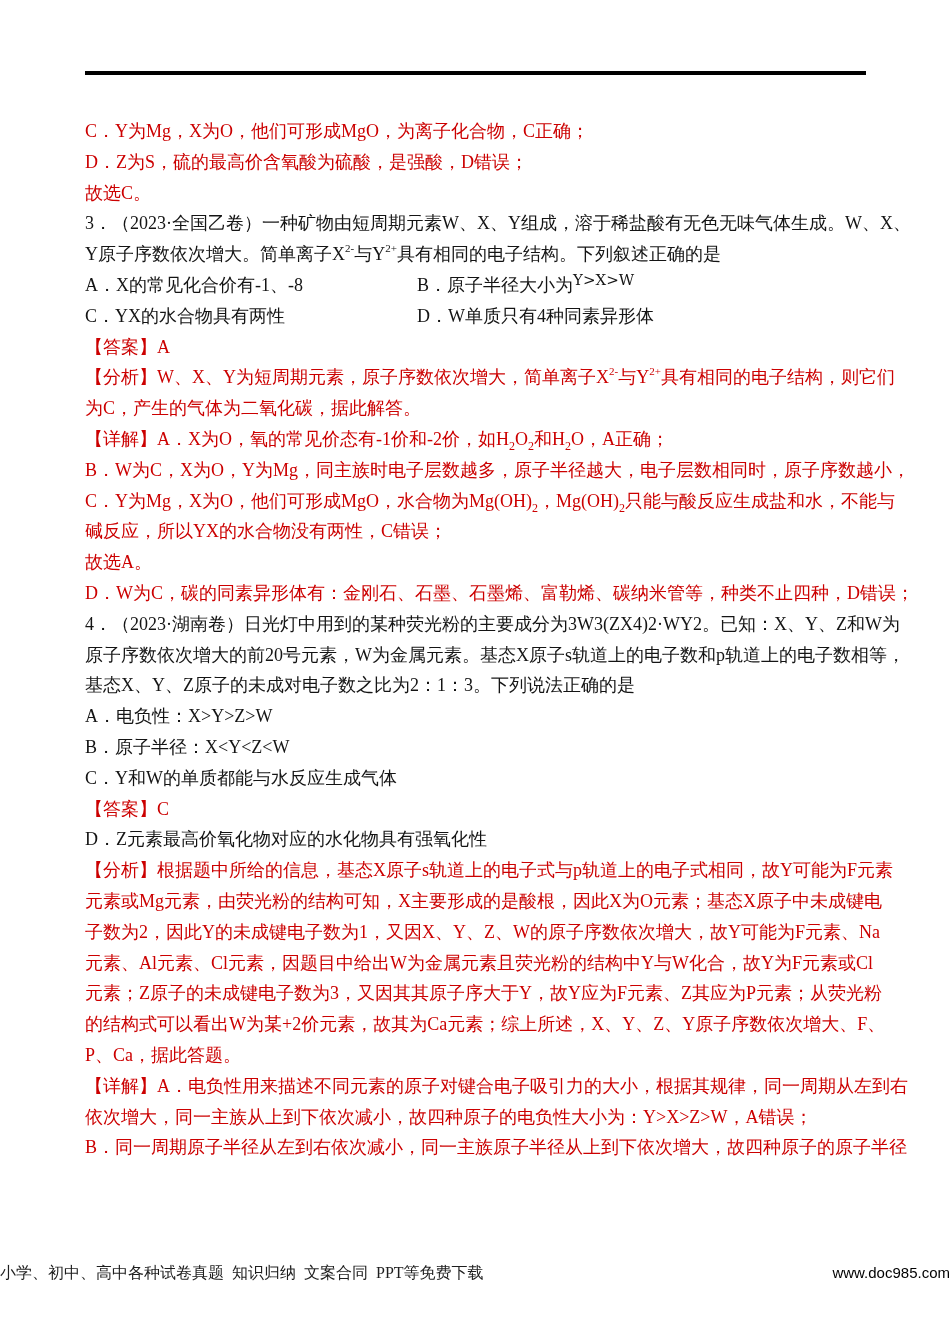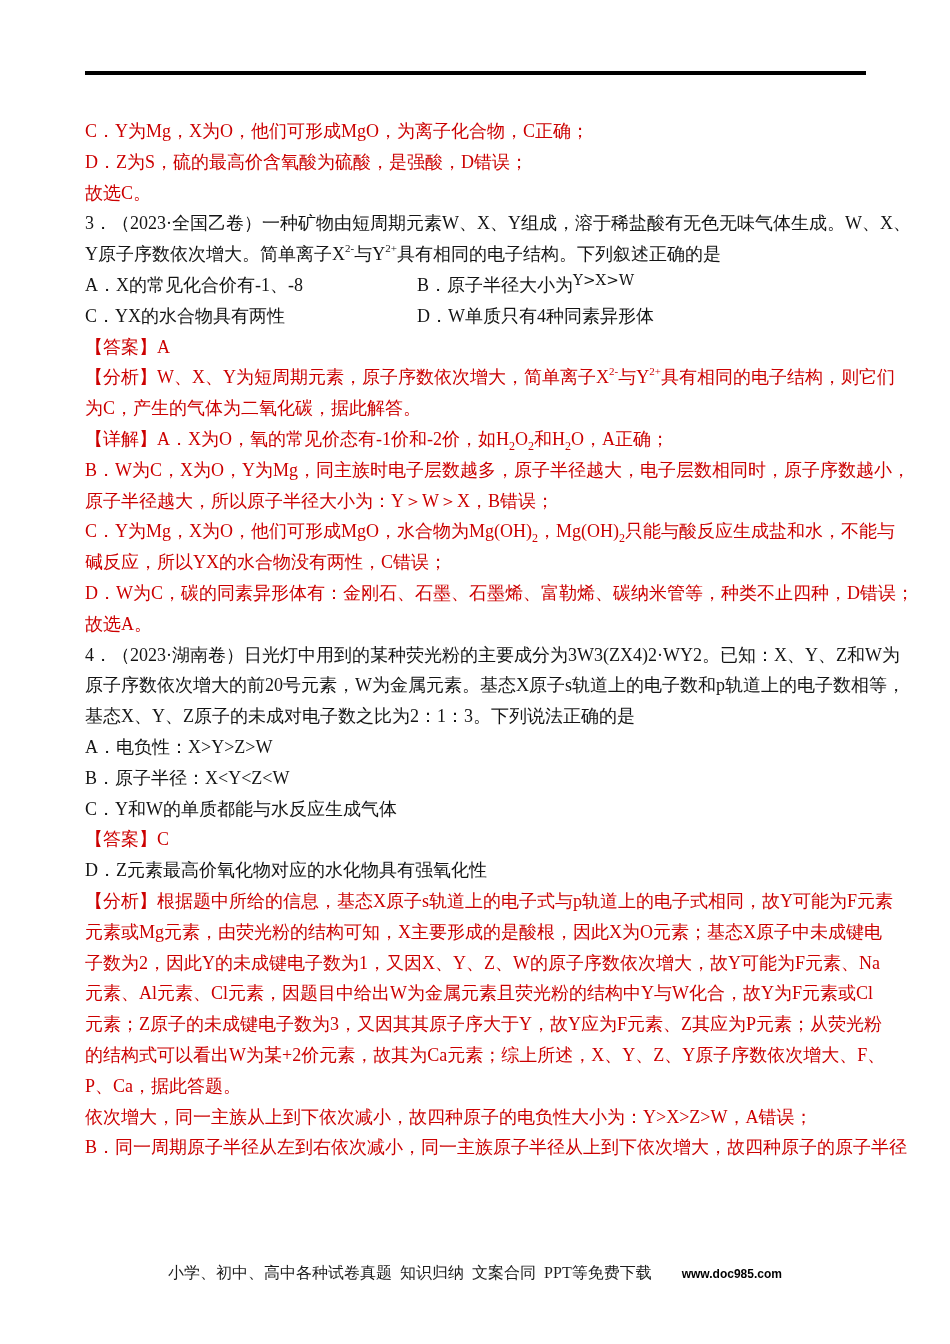--- a/index.html
+++ b/index.html
@@ -54,31 +54,31 @@
     position:relative;
     top:-6px;
     font-size:15px;
   }
   .footer{
     position:absolute;
     left:0;
     top:1263px;
     width:950px;
     display:flex;
-    justify-content:center;
+    justify-content:space-between;
     align-items:baseline;
     gap:30px;
     font-size:16px;
     color:#1d1d1d;
     white-space:pre;
   }
   .footer .url{
     font-family:"Liberation Sans","DejaVu Sans",sans-serif;
-    font-weight:bold;
-    font-size:12px;
+    font-weight:normal;
+    font-size:15px;
     color:#000000;
   }
 </style>
 </head>
 <body>
 
 <div class="page">
   <div class="top-rule"></div>
   <div class="content">
       <div class="line red"><span>C．Y为Mg，X为O，他们可形成MgO，为离子化合物，C正确；</span></div>
@@ -86,40 +86,40 @@
       <div class="line red"><span>故选C。</span></div>
       <div class="line"><span>3．（2023·全国乙卷）一种矿物由短周期元素W、X、Y组成，溶于稀盐酸有无色无味气体生成。W、X、</span></div>
       <div class="line"><span>Y原子序数依次增大。简单离子X</span><sup>2-</sup><span>与Y</span><sup>2+</sup><span>具有相同的电子结构。下列叙述正确的是</span></div>
       <div class="line"><span>A．X的常见化合价有-1、-8</span><span class="col2"><span>B．原子半径大小为</span><span class="eq">Y&gt;X&gt;W</span></span></div>
       <div class="line"><span>C．YX的水合物具有两性</span><span class="col2"><span>D．W单质只有4种同素异形体</span></span></div>
       <div class="line red"><span>【答案】A</span></div>
       <div class="line red"><span>【分析】W、X、Y为短周期元素，原子序数依次增大，简单离子X</span><sup>2-</sup><span>与Y</span><sup>2+</sup><span>具有相同的电子结构，则它们</span></div>
       <div class="line red"><span>为C，产生的气体为二氧化碳，据此解答。</span></div>
       <div class="line red"><span>【详解】A．X为O，氧的常见价态有-1价和-2价，如H</span><sub>2</sub><span>O</span><sub>2</sub><span>和H</span><sub>2</sub><span>O，A正确；</span></div>
       <div class="line red"><span>B．W为C，X为O，Y为Mg，同主族时电子层数越多，原子半径越大，电子层数相同时，原子序数越小，</span></div>
-      <div class="line red"><span>原子半径越大，所以原子半径大小为：Y＞W＞X，B错误；</span></div>
       <div class="line red"><span>C．Y为Mg，X为O，他们可形成MgO，水合物为Mg(OH)</span><sub>2</sub><span>，Mg(OH)</span><sub>2</sub><span>只能与酸反应生成盐和水，不能与</span></div>
       <div class="line red"><span>碱反应，所以YX的水合物没有两性，C错误；</span></div>
+      <div class="line red"><span>故选A。</span></div>
       <div class="line red"><span>D．W为C，碳的同素异形体有：金刚石、石墨、石墨烯、富勒烯、碳纳米管等，种类不止四种，D错误；</span></div>
-      <div class="line red"><span>故选A。</span></div>
       <div class="line"><span>4．（2023·湖南卷）日光灯中用到的某种荧光粉的主要成分为3W3(ZX4)2·WY2。已知：X、Y、Z和W为</span></div>
       <div class="line"><span>原子序数依次增大的前20号元素，W为金属元素。基态X原子s轨道上的电子数和p轨道上的电子数相等，</span></div>
       <div class="line"><span>基态X、Y、Z原子的未成对电子数之比为2：1：3。下列说法正确的是</span></div>
       <div class="line"><span>A．电负性：X&gt;Y&gt;Z&gt;W</span></div>
       <div class="line"><span>B．原子半径：X&lt;Y&lt;Z&lt;W</span></div>
       <div class="line"><span>C．Y和W的单质都能与水反应生成气体</span></div>
       <div class="line red"><span>【答案】C</span></div>
       <div class="line"><span>D．Z元素最高价氧化物对应的水化物具有强氧化性</span></div>
       <div class="line red"><span>【分析】根据题中所给的信息，基态X原子s轨道上的电子式与p轨道上的电子式相同，故Y可能为F元素</span></div>
       <div class="line red"><span>元素或Mg元素，由荧光粉的结构可知，X主要形成的是酸根，因此X为O元素；基态X原子中未成键电</span></div>
       <div class="line red"><span>子数为2，因此Y的未成键电子数为1，又因X、Y、Z、W的原子序数依次增大，故Y可能为F元素、Na</span></div>
       <div class="line red"><span>元素、Al元素、Cl元素，因题目中给出W为金属元素且荧光粉的结构中Y与W化合，故Y为F元素或Cl</span></div>
       <div class="line red"><span>元素；Z原子的未成键电子数为3，又因其其原子序大于Y，故Y应为F元素、Z其应为P元素；从荧光粉</span></div>
       <div class="line red"><span>的结构式可以看出W为某+2价元素，故其为Ca元素；综上所述，X、Y、Z、Y原子序数依次增大、F、</span></div>
       <div class="line red"><span>P、Ca，据此答题。</span></div>
+      <div class="line red"><span>【详解】A．电负性用来描述不同元素的原子对键合电子吸引力的大小，根据其规律，同一周期从左到右</span></div>
       <div class="line red"><span>依次增大，同一主族从上到下依次减小，故四种原子的电负性大小为：Y&gt;X&gt;Z&gt;W，A错误；</span></div>
       <div class="line red"><span>B．同一周期原子半径从左到右依次减小，同一主族原子半径从上到下依次增大，故四种原子的原子半径</span></div>
     </div>
   <div class="footer">
     <span>小学、初中、高中各种试卷真题  知识归纳  文案合同  PPT等免费下载</span>
     <span class="url">www.doc985.com</span>
   </div>
 </div>
 
 </body></html>

